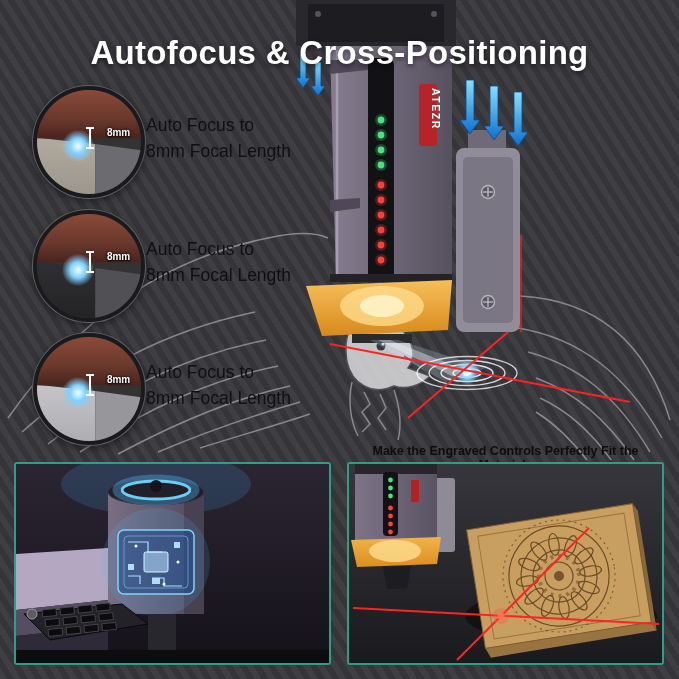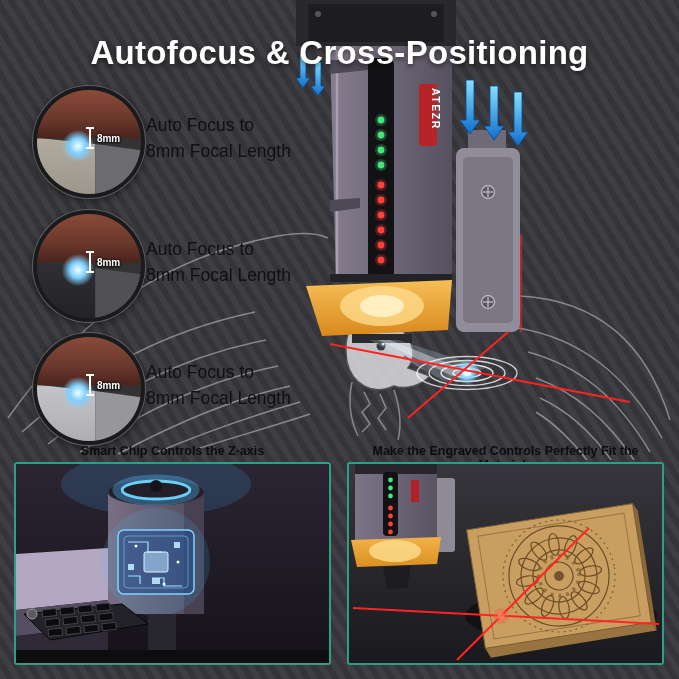--- a/index.html
+++ b/index.html
@@ -17,21 +17,21 @@
         border:4px solid #1a1a1c;box-shadow:0 0 0 1px #606064,0 3px 8px rgba(0,0,0,.5);
         overflow:hidden;background:#333;}
   .fc-top{position:absolute;inset:0;background:linear-gradient(180deg,#8a4a38 0%,#6a382c 28%,#4a241d 46%,rgba(0,0,0,0) 47%);}
   .fc-bl{position:absolute;inset:0;clip-path:polygon(0 46%,56% 52%,56% 100%,0 100%);}
   .fc-br{position:absolute;inset:0;clip-path:polygon(56% 52%,100% 58%,100% 100%,56% 100%);}
   .v1 .fc-bl{background:linear-gradient(180deg,#c4bcb0,#9d968c);} .v1 .fc-br{background:#6c6c70;}
   .v2 .fc-bl{background:linear-gradient(180deg,#3a3a3e,#232326);} .v2 .fc-br{background:#505055;}
   .v3 .fc-bl{background:linear-gradient(180deg,#d8d8da,#aeaeb2);} .v3 .fc-br{background:#97979b;}
   .focus-glow{position:absolute;left:24%;top:38%;width:32px;height:32px;border-radius:50%;
         background:radial-gradient(circle,#efffff 0%,#7fd0ff 35%,rgba(60,150,230,0) 72%);}
-  .measure{position:absolute;left:47%;top:36%;display:flex;align-items:center;gap:3px;
+  .measure{position:absolute;left:47%;top:36%;display:flex;align-items:flex-start;gap:13px;
         color:#fff;font-size:10px;font-weight:700;text-shadow:0 0 3px #000,0 1px 2px #000;}
   .ibeam{width:8px;height:18px;border-top:2px solid #fff;border-bottom:2px solid #fff;position:relative;}
   .ibeam::after{content:"";position:absolute;left:3px;top:0;bottom:0;width:2px;background:#fff;}
 
   .feature-label{position:absolute;left:146px;color:#101010;font-size:17.5px;
         font-weight:400;line-height:26px;}
 
   
   .caption{position:absolute;top:444px;width:317px;text-align:center;font-size:12.5px;
         font-weight:700;color:#0d0d0d;}
@@ -224,21 +224,20 @@
     <div class="measure">
       <span class="ibeam"></span>
       <span>8mm</span>
     </div>
   </div>
   <div class="feature-label" style="top:359px">
     <div>Auto Focus to</div>
     <div>8mm Focal Length</div>
   </div>
 
-  <div class="caption cap-left">Smart Chip Controls the Z-axis</div>
   <div class="caption cap-right">Make the Engraved Controls Perfectly Fit the Materials</div>
 
   <div class="panel panel-left">
     <svg width="313" height="199" viewBox="0 0 313 199">
       <defs>
         <linearGradient id="lpBg" x1="0" y1="0" x2="0" y2="1">
           <stop offset="0" stop-color="#2b2533"></stop>
             <stop offset="1" stop-color="#151219"></stop>
         </linearGradient>
         <linearGradient id="colGrad" x1="0" y1="0" x2="1" y2="0">

